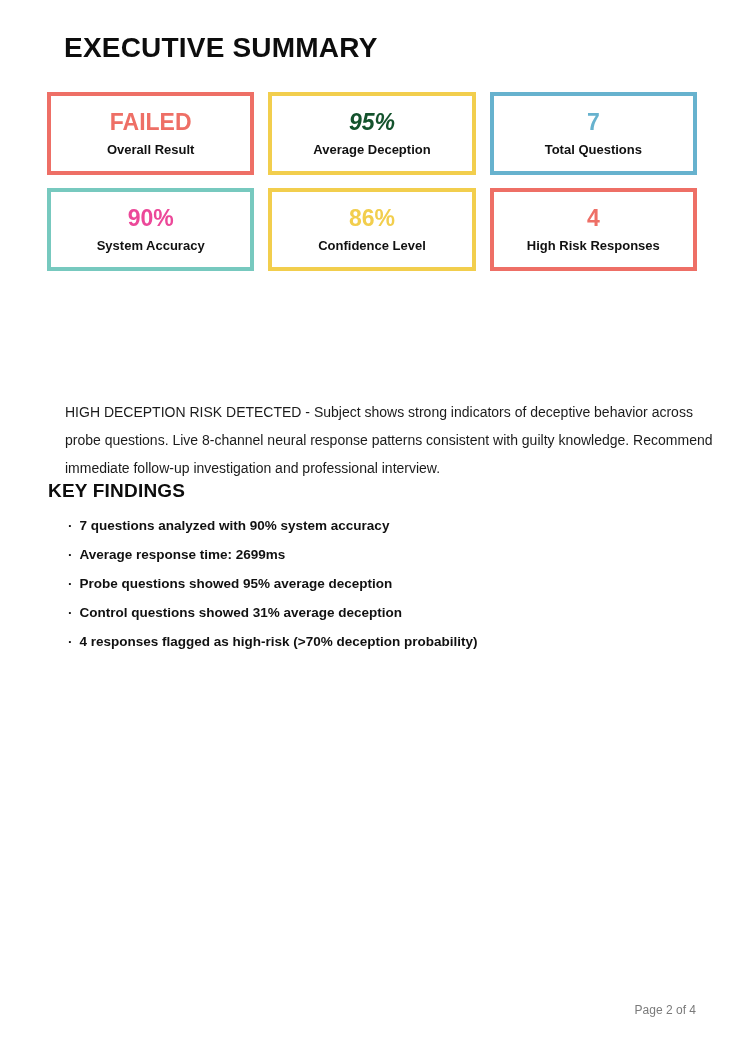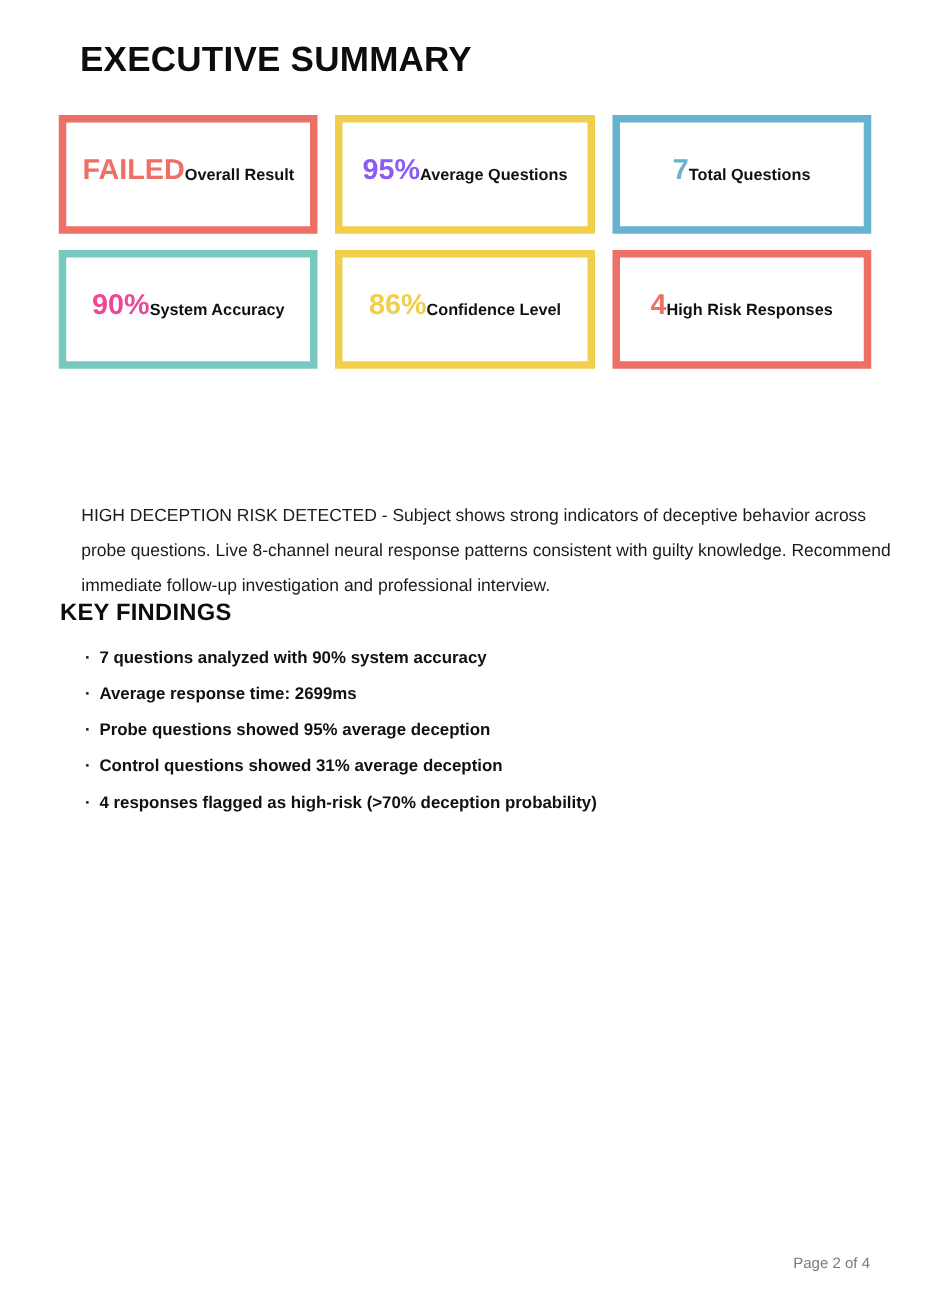--- a/index.html
+++ b/index.html
@@ -29,25 +29,25 @@
     left: 47px;
     top: 92px;
     width: 650px;
     display: grid;
     grid-template-columns: repeat(3, 1fr);
     column-gap: 14px;
     row-gap: 13px;
   }
   .card {
     box-sizing: border-box;
-    height: 95px;
-    border: 6px solid #84cc16;
+    height: 83px;
+    border: 4px solid #84cc16;
     background: #ffffff;
     display: flex;
-    flex-direction: row;
+    flex-direction: column;
     align-items: center;
     justify-content: center;
   }
   .card .value {
     font-size: 23px;
     font-weight: bold;
     line-height: 1;
     margin-bottom: 9px;
   }
   .card .label {
@@ -119,22 +119,22 @@
   <h1 class="title">EXECUTIVE SUMMARY</h1>
 
   <div class="cards">
 
     <div class="card" style="border-color: rgb(238, 111, 102);">
       <div class="value" style="color: rgb(238, 111, 102);">FAILED</div>
       <div class="label">Overall Result</div>
     </div>
 
     <div class="card" style="border-color: rgb(242, 206, 77);">
-      <div class="value" style="color: #8b5cf6;">95%</div>
-      <div class="label">Average Questions</div>
+      <div class="value" style="color: #14532d; font-style: italic;">95%</div>
+      <div class="label">Average Deception</div>
     </div>
 
     <div class="card" style="border-color: rgb(103, 178, 206);">
       <div class="value" style="color: rgb(103, 178, 206);">7</div>
       <div class="label">Total Questions</div>
     </div>
 
     <div class="card" style="border-color: rgb(119, 201, 191);">
       <div class="value" style="color: #ec4899;">90%</div>
       <div class="label">System Accuracy</div>

